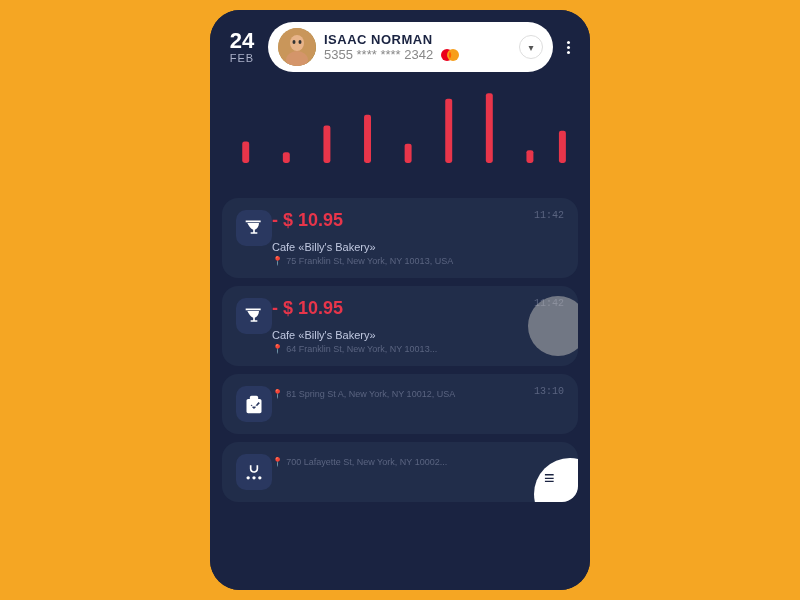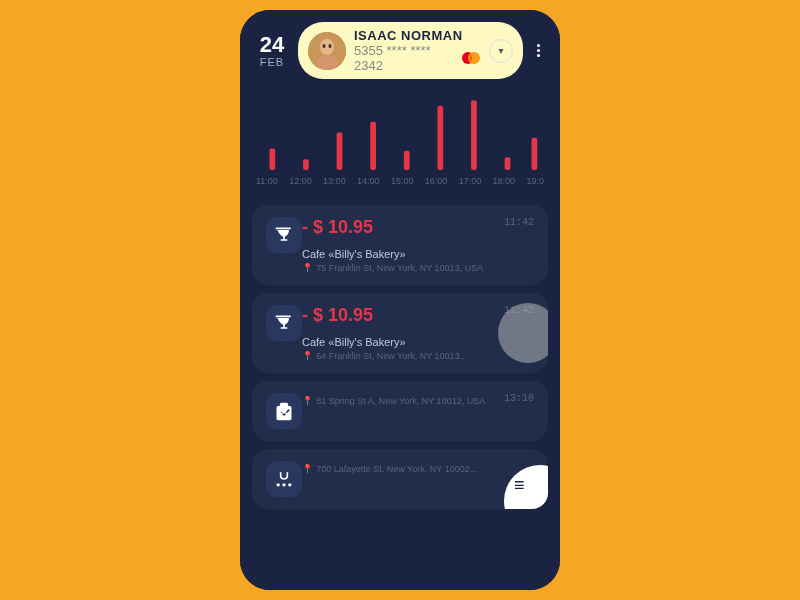--- a/index.html
+++ b/index.html
@@ -7,21 +7,21 @@
       width: 800px;
       height: 600px;
       background-color: #F5A623;
       display: flex;
       justify-content: center;
       align-items: center;
       font-family: 'Segoe UI', Arial, sans-serif;
       overflow: hidden;
     }
     .phone-container {
-      width: 320px;
+      width: 380px;
       height: 580px;
       background-color: #1a2341;
       border-radius: 30px;
       overflow: hidden;
       position: relative;
       display: flex;
       flex-direction: column;
     }
     .header {
       background-color: #1a2341;
@@ -43,21 +43,21 @@
       font-weight: 700;
       line-height: 1;
     }
     .date-month {
       font-size: 11px;
       color: #aab0c8;
       letter-spacing: 1px;
     }
     .user-card {
       flex: 1;
-      background: #fef9c3;
+      background: #ffffff;
       border-radius: 25px;
       display: flex;
       align-items: center;
       padding: 6px 10px;
       gap: 8px;
     }
     .avatar {
       width: 38px;
       height: 38px;
       border-radius: 50%;
@@ -266,31 +266,20 @@
       <rect x="14" y="50" width="6" height="20" fill="#e8354a" rx="2"></rect>
       <rect x="49" y="60" width="6" height="10" fill="#e8354a" rx="2"></rect>
       <rect x="84" y="35" width="6" height="35" fill="#e8354a" rx="2"></rect>
       <rect x="119" y="25" width="6" height="45" fill="#e8354a" rx="2"></rect>
       <rect x="154" y="52" width="6" height="18" fill="#e8354a" rx="2"></rect>
       <rect x="189" y="10" width="6" height="60" fill="#e8354a" rx="2"></rect>
       <rect x="224" y="5" width="6" height="65" fill="#e8354a" rx="2"></rect>
       <rect x="259" y="58" width="6" height="12" fill="#e8354a" rx="2"></rect>
       <rect x="287" y="40" width="6" height="30" fill="#e8354a" rx="2"></rect>
     </svg>
-    <div class="chart-labels">
-      <span class="chart-label">11:00</span>
-      <span class="chart-label">12:00</span>
-      <span class="chart-label">13:00</span>
-      <span class="chart-label">14:00</span>
-      <span class="chart-label">15:00</span>
-      <span class="chart-label">16:00</span>
-      <span class="chart-label">17:00</span>
-      <span class="chart-label">18:00</span>
-      <span class="chart-label">19:0</span>
-    </div>
   </div>
 
   <div class="transactions">
 
     <div class="transaction-card">
       <div class="tx-time">11:42</div>
       <div class="tx-row">
         <div class="tx-icon">
           <svg width="20" height="20" viewBox="0 0 24 24" fill="white">
             <path d="M2 3h18v2H2V3zm2 3h14c0 4-2 7-5 8v3h3v2H8v-2h3v-3C8 13 6 10 4 6z"></path>

